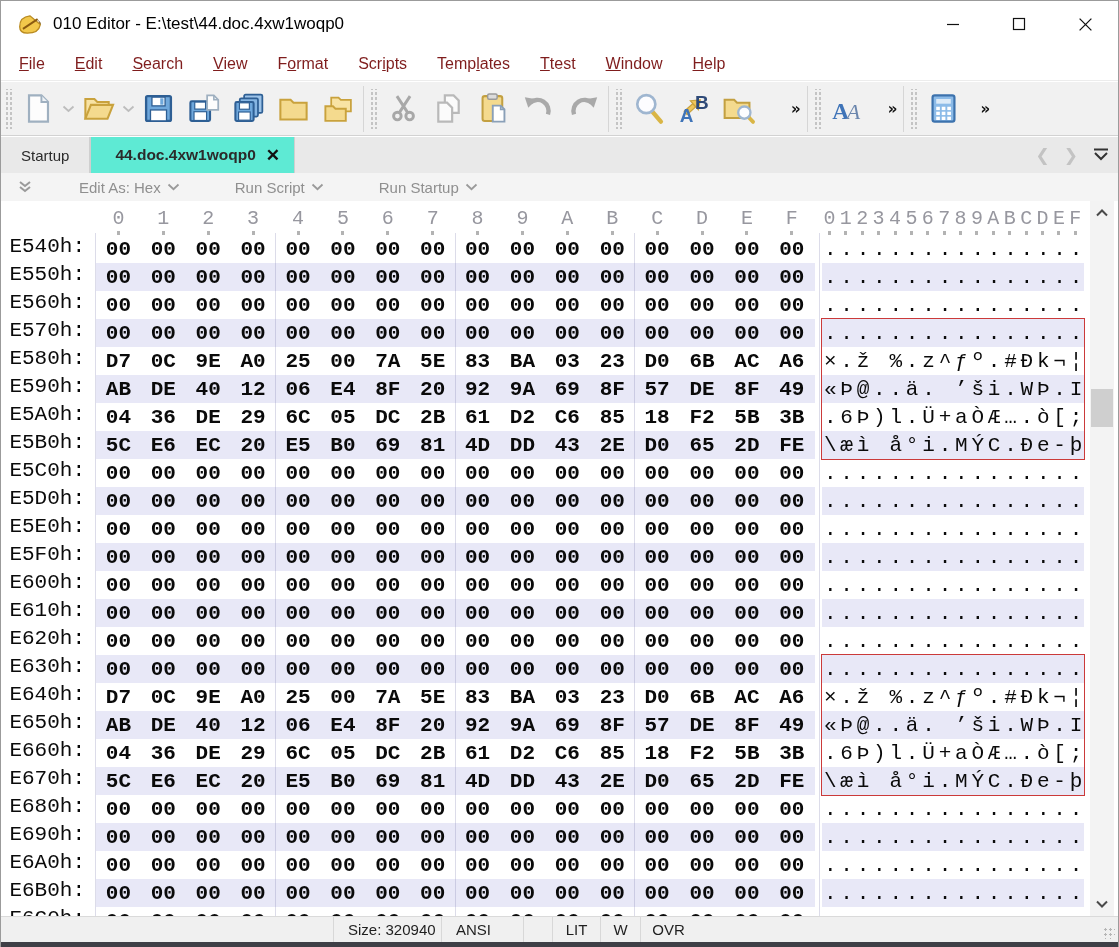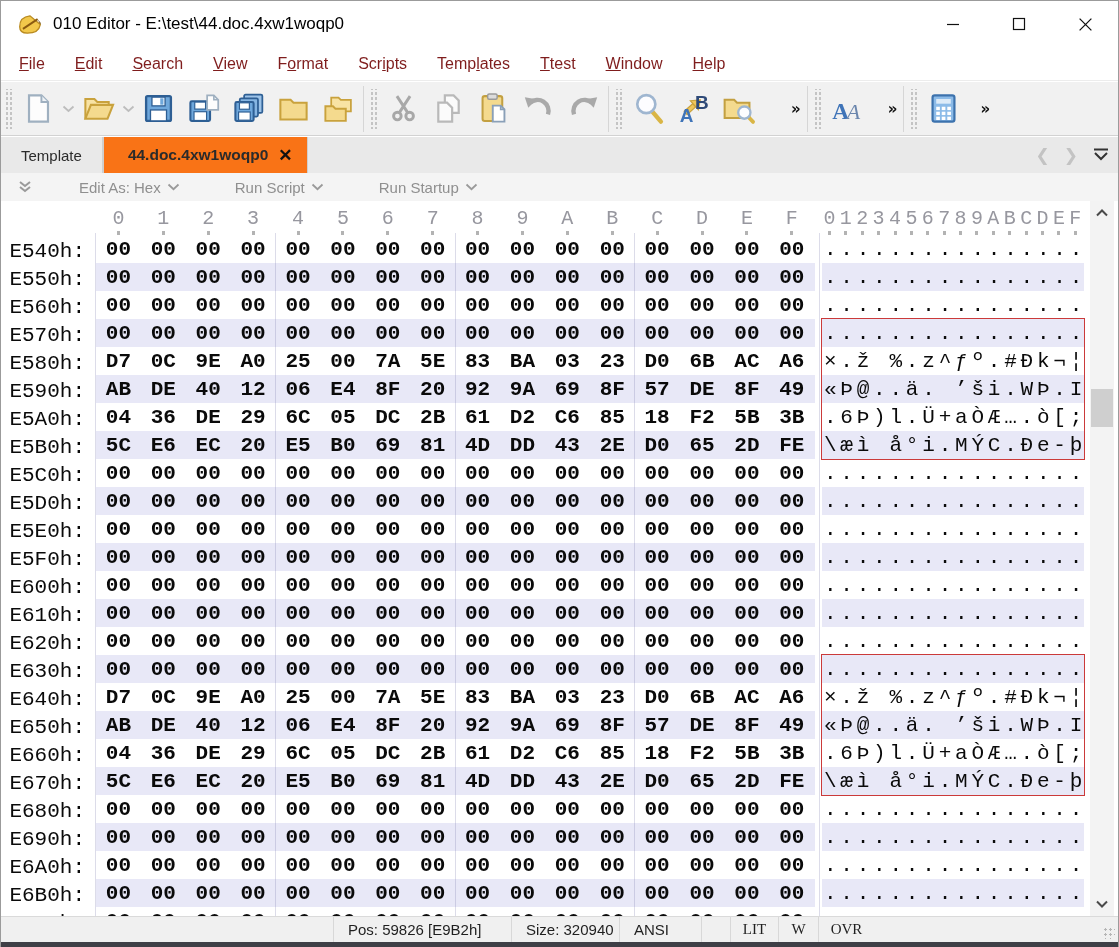--- a/index.html
+++ b/index.html
@@ -26,61 +26,61 @@
           background-size:4px 5px; background-position:1px 2px; }
   .tb-sep { width:1px; height:46px; background:#d6d6d6; margin:0 2px; }
   .tb-btn { height:44px; display:flex; align-items:center; justify-content:center; padding:0 5px; }
   .tb-btn svg { width:35px; height:35px; }
   .tb-chev { padding:0 1px; display:flex; align-items:center; }
   .tb-more { font-size:15px; font-weight:bold; color:#111; padding:0 4px; font-family:"DejaVu Sans", sans-serif; }
 
   
   .tabstrip { position:absolute; left:0; top:136px; width:100%; height:36px; background:#e9e9e9; display:flex; }
   .tab { display:flex; align-items:center; padding:0 20px; font-size:15px; color:#2b2b2b; background:#e9e9e9; border-right:1px solid #cfcfcf; }
-  .tab.active { background:#f97316; font-weight:bold; font-size:15.5px; border-left:1px solid #cfcfcf; padding:0 14px 0 24px; }
+  .tab.active { background:#5eead4; font-weight:bold; font-size:15.5px; border-left:1px solid #cfcfcf; padding:0 14px 0 24px; }
   .tab-close { margin-left:10px; font-weight:bold; font-size:17px; color:#111; line-height:1; }
   .tab-nav { position:absolute; right:8px; top:0; height:36px; display:flex; align-items:center; gap:14px; }
   .tab-arrow { color:#c3c3c3; font-size:17px; }
 
   
   .editbar { position:absolute; left:0; top:172px; width:100%; height:28px; background:#f4f4f4; display:flex; align-items:center; color:#8f8f8f; font-size:15px; }
   .editbar .drop { display:flex; align-items:center; gap:6px; margin-right:55px; }
   .chev-down { width:13px; height:8px; }
   .collapse-ic { margin:0 0 0 16px; width:60px; }
 
   
   .editor { position:absolute; left:0; top:200px; width:1117px; height:715px; background:#fff; overflow:hidden; }
   .mono { font-family:"Liberation Mono","DejaVu Sans Mono",monospace; }
   .hexhead { position:absolute; left:0; top:0; height:34px; width:100%; display:flex; align-items:flex-end; color:#97979f; font-size:20px; }
   .hexhead .addrpad { width:95px; }
   .hcell { width:44.9px; text-align:center; }
   .hcell .tick, .acell .tick { display:block; width:3px; height:4px; background:#b3b3b3; margin:1px auto 0; }
   .acell { width:16.4px; text-align:center; }
   .asciihead { margin-left:7px; display:flex; }
   .rows { position:absolute; left:0; top:34px; width:100%; }
-  .hexrow { height:28px; display:flex; align-items:flex-end; font-size:21px; color:#0a0a0a; }
+  .hexrow { height:28px; display:flex; align-items:flex-start; font-size:21px; color:#0a0a0a; }
   .addr { width:84px; text-align:right; letter-spacing:0; }
   .hexcells { margin-left:11px; width:719px; height:28px; display:flex; align-items:center;font-weight:bold; }
   .asciicells { margin-left:7px; width:262.4px; height:28px; display:flex; align-items:center; }
   .hexrow.alt .hexcells, .hexrow.alt .asciicells { background:#e8e8f7; }
   .hexbyte { width:44.9px; text-align:center; }
   .asciichar { width:16.4px; text-align:center; overflow:visible; white-space:pre; }
   .vline { position:absolute; top:32px; bottom:0; width:1px; background:rgba(130,130,175,0.28); z-index:3; }
   .redbox { position:absolute; left:820px; width:264px; border:1.5px solid #cb3a3a; z-index:4; }
 
   
   .vscroll { position:absolute; left:1089px; top:200px; width:24px; height:715px; background:#f3f3f3; }
   .vs-arrow { position:absolute; left:0; width:24px; height:24px; display:flex; align-items:center; justify-content:center; }
   .vs-thumb { position:absolute; left:1px; top:188px; width:22px; height:38px; background:#cfcfcf; }
 
   
   .statusbar { position:absolute; left:0; top:915px; width:100%; height:26px; background:#f0f0f0; border-top:1px solid #dadada; display:flex; align-items:stretch; font-size:15px; color:#1f1f1f; }
   .sb-spacer { width:332px; }
   .sb-cell { border-left:1px solid #d8d8d8; display:flex; align-items:center; padding:0 14px; white-space:nowrap; }
-  .sb-cell.center { justify-content:center; padding:0;font-family:Liberation Serif, serif; }
+  .sb-cell.center { justify-content:center; padding:0; }
   .sb-grip { margin-left:auto; width:26px; position:relative; }
   .sb-grip::after { content:""; position:absolute; right:3px; bottom:3px; width:12px; height:12px;
      background-image:radial-gradient(#b5b5b5 1.2px, transparent 1.3px); background-size:5px 5px; }
   .bottomstrip { position:absolute; left:0; top:941px; width:100%; height:6px; background:#3f3f46; }
 </style>
 </head>
 <body>
 
 <div class="window">
 
@@ -298,21 +298,21 @@
         </g>
       </svg>
     </div>
 
     <div style="width:10px"></div>
     <div class="tb-more">»</div>
   </div>
 
   <div class="tabstrip">
     <div class="tab">
-      <span>Template</span>
+      <span>Startup</span>
     </div>
     <div class="tab active">
       <span>44.doc.4xw1woqp0</span>
       <span class="tab-close">✕</span>
     </div>
     <div class="tab-nav">
       <span class="tab-arrow">❮</span>
       <span class="tab-arrow">❯</span>
       <svg width="18" height="14" viewBox="0 0 18 14">
         <line x1="2" y1="1.5" x2="16" y2="1.5" stroke="#333" stroke-width="2"></line>
@@ -1383,23 +1383,20 @@
     <div class="vs-thumb"></div>
     <div class="vs-arrow" style="bottom:0">
       <svg width="12" height="8" viewBox="0 0 12 8">
           <polyline points="1,1.5 6,6.5 11,1.5" fill="none" stroke="#4a4a4a" stroke-width="2"></polyline>
         </svg>
     </div>
   </div>
 
   <div class="statusbar">
     <div class="sb-spacer"></div>
-    <div class="sb-cell" style="width:178px">
-        <span>Pos: 59826 [E9B2h]</span>
-      </div>
     <div class="sb-cell" style="width:108px">
         <span>Size: 320940</span>
       </div>
     <div class="sb-cell" style="width:82px">
         <span>ANSI</span>
       </div>
     <div class="sb-cell" style="width:28px"></div>
     <div class="sb-cell center" style="width:48px">
         <span>LIT</span>
       </div>

